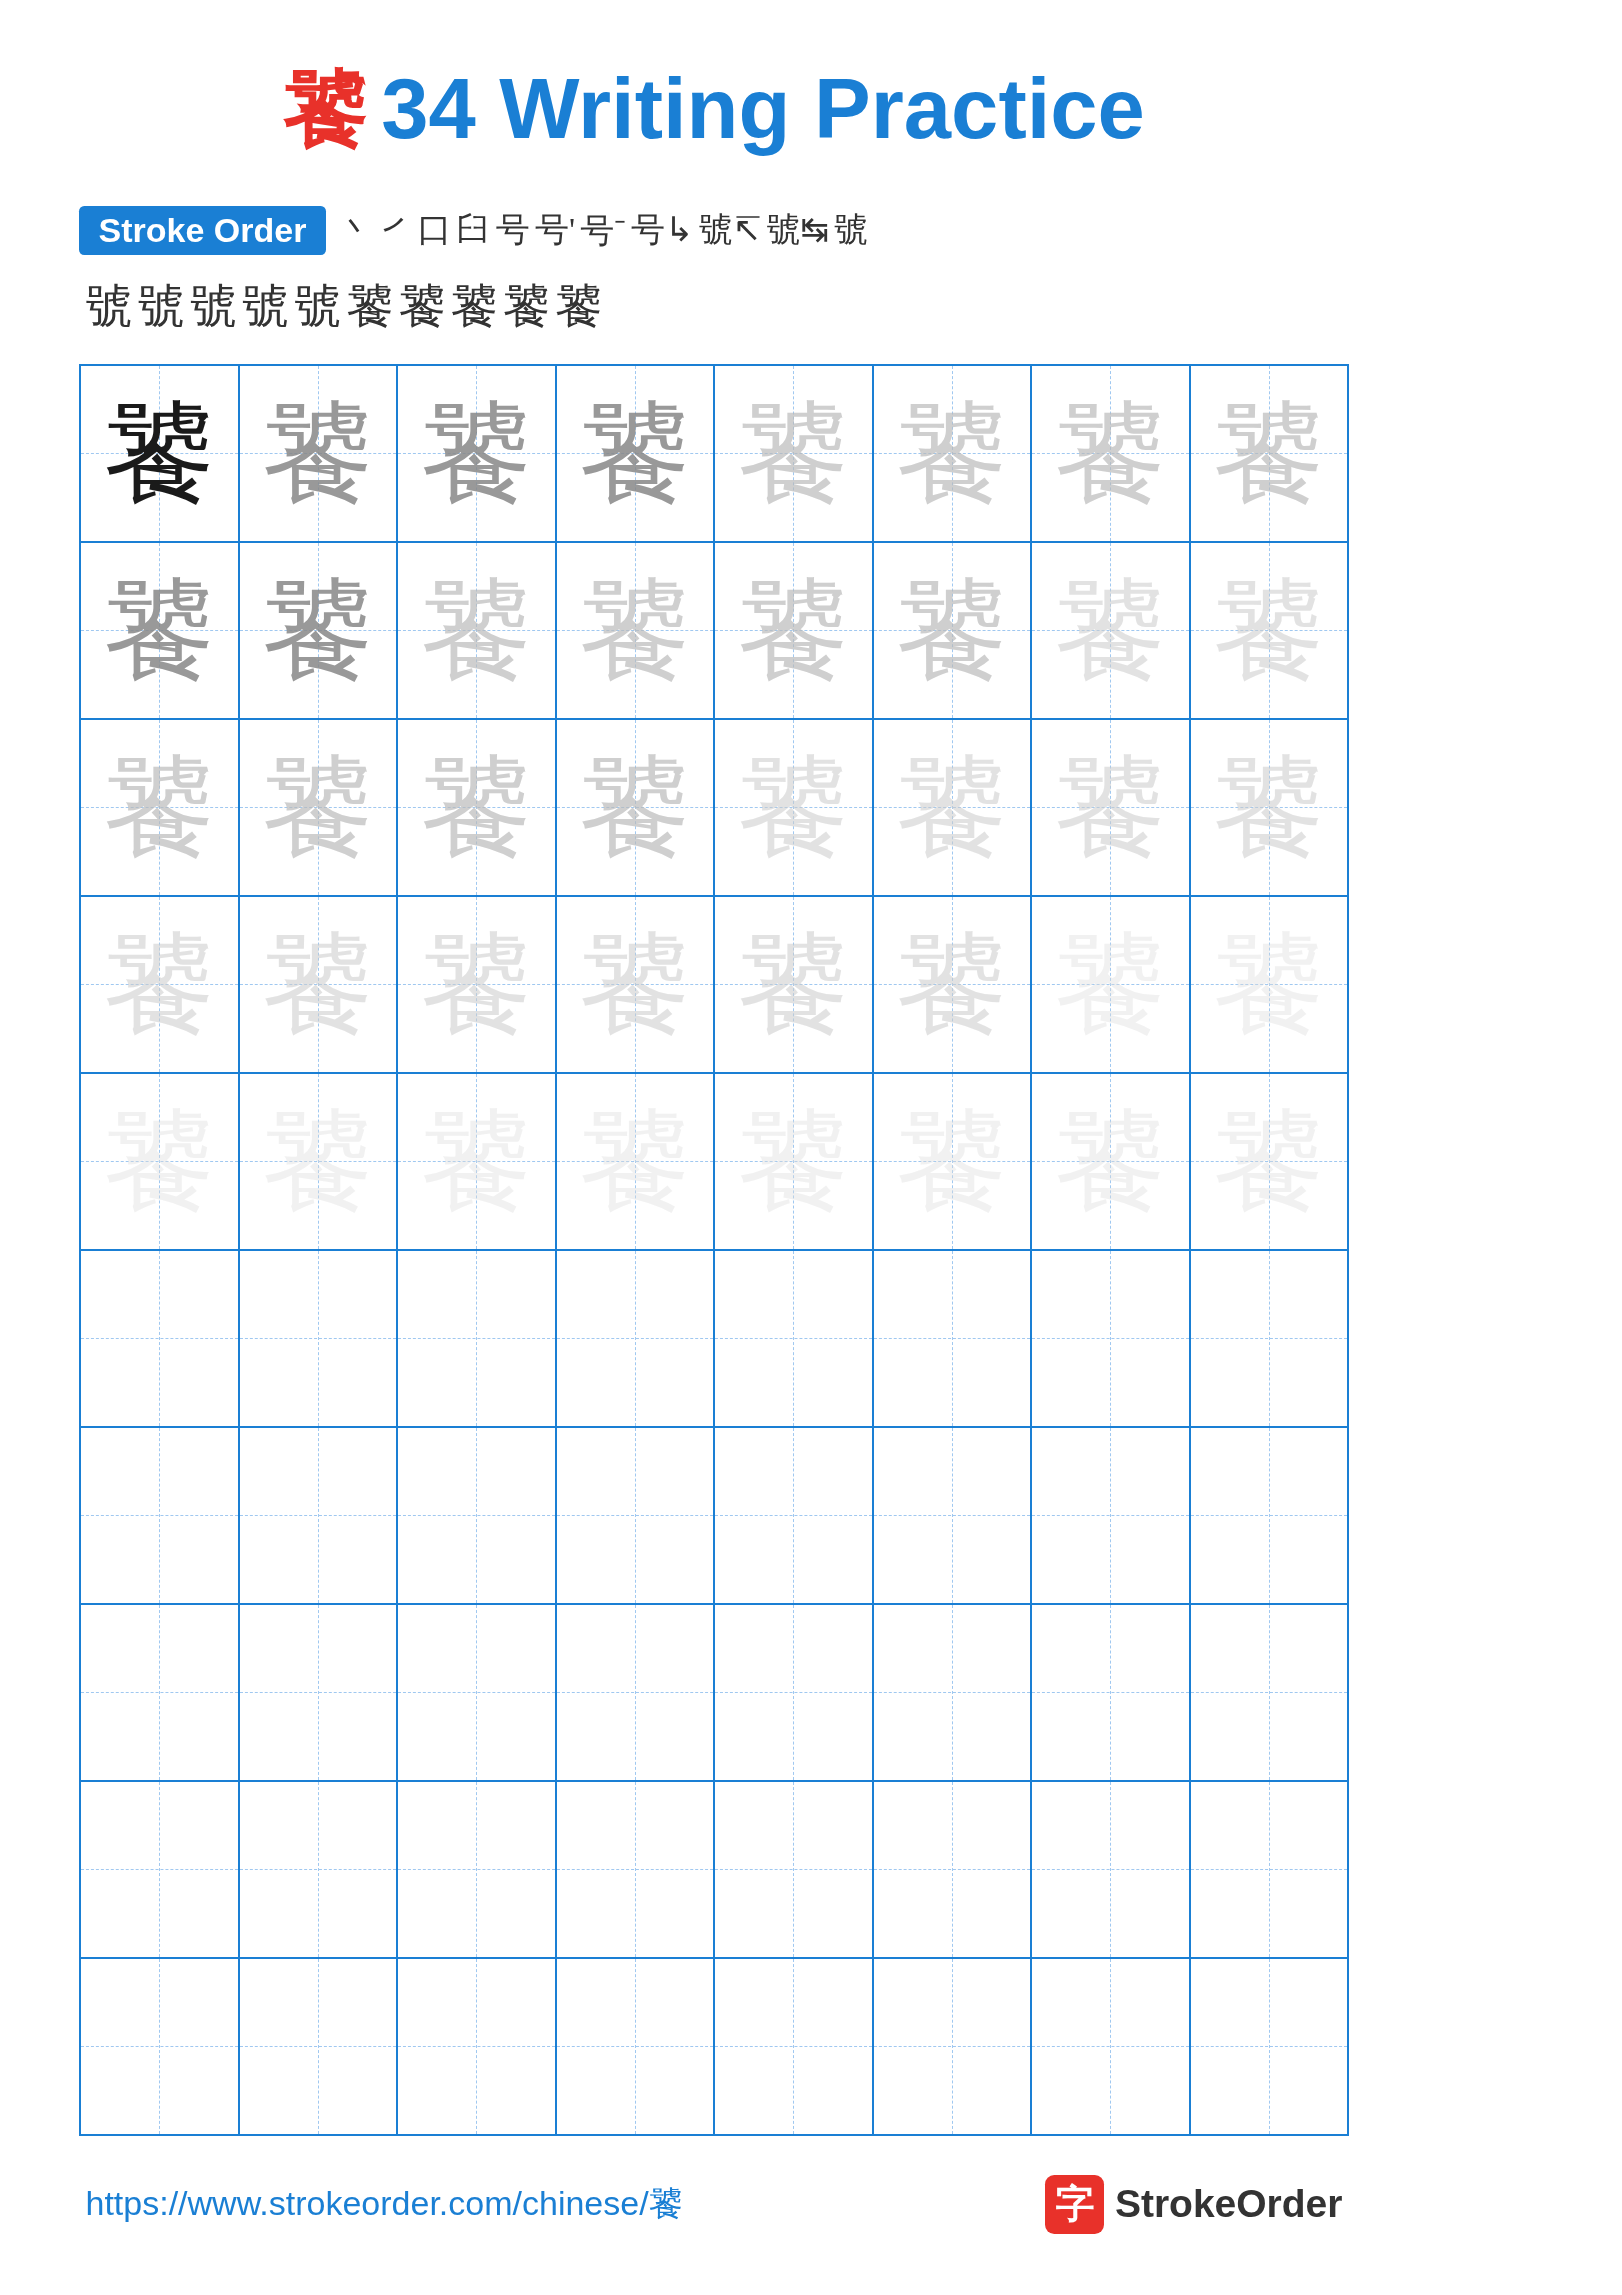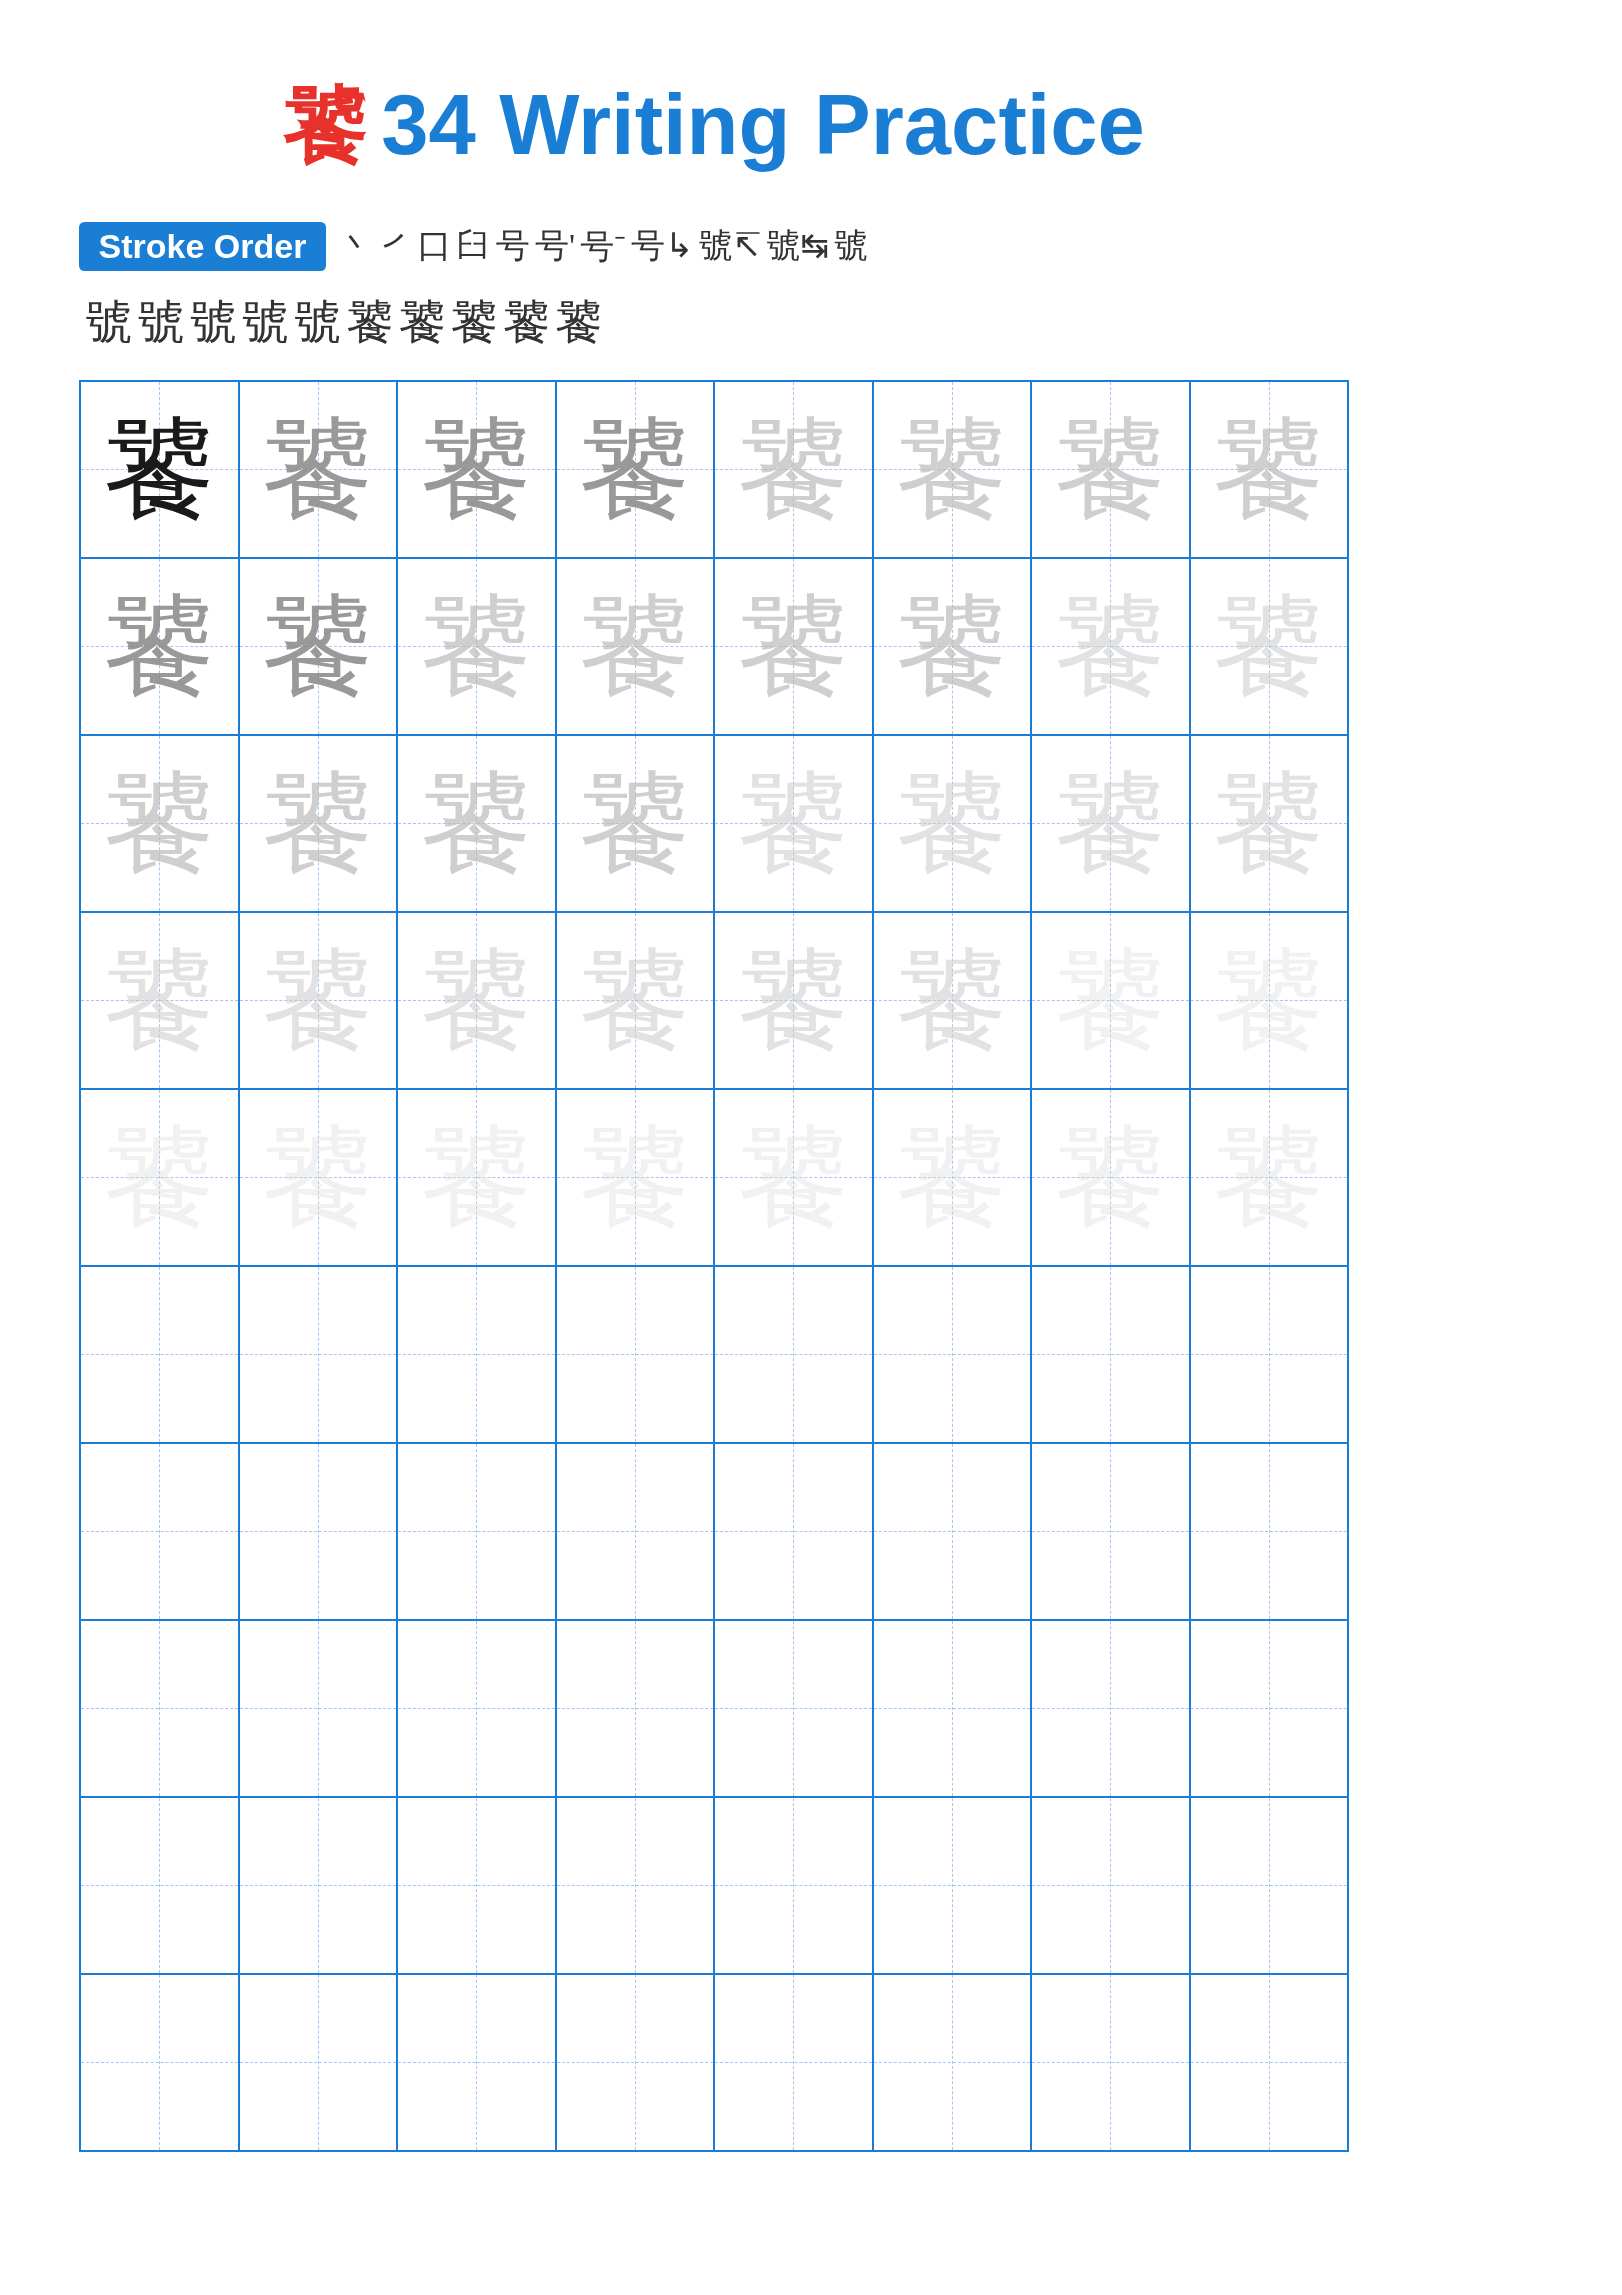--- a/index.html
+++ b/index.html
@@ -9,21 +9,21 @@
       font-family: serif;
       width: 1622px;
       min-height: 2295px;
       position: relative;
     }
 
     .page {
       width: 1428px;
       min-height: 2295px;
       background: #fff;
-      padding: 68px 79px;
+      padding: 52px 79px;
       position: relative;
     }
 
     .title-section {
       text-align: center;
       margin-bottom: 39px;
     }
 
     .title-text {
       font-size: 85px;
@@ -402,15 +402,22 @@
     <div class="grid-cell"></div>
     <div class="grid-cell"></div>
     <div class="grid-cell"></div>
     <div class="grid-cell"></div>
     <div class="grid-cell"></div>
     <div class="grid-cell"></div>
     <div class="grid-cell"></div>
 
   </div>
 
+  <div class="footer">
+    <span class="footer-url">https://www.strokeorder.com/chinese/饕</span>
+    <div class="footer-brand">
+      <div class="brand-icon">字</div>
+      <span>StrokeOrder</span>
+    </div>
+  </div>
 
 </div>
 
 
 </body></html>

